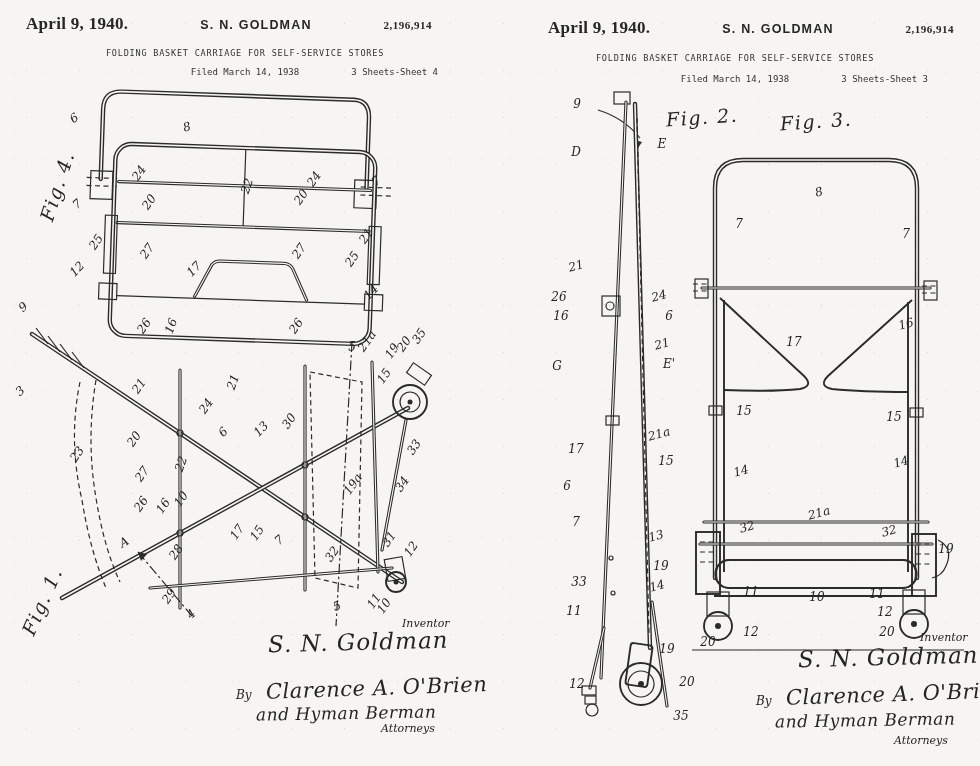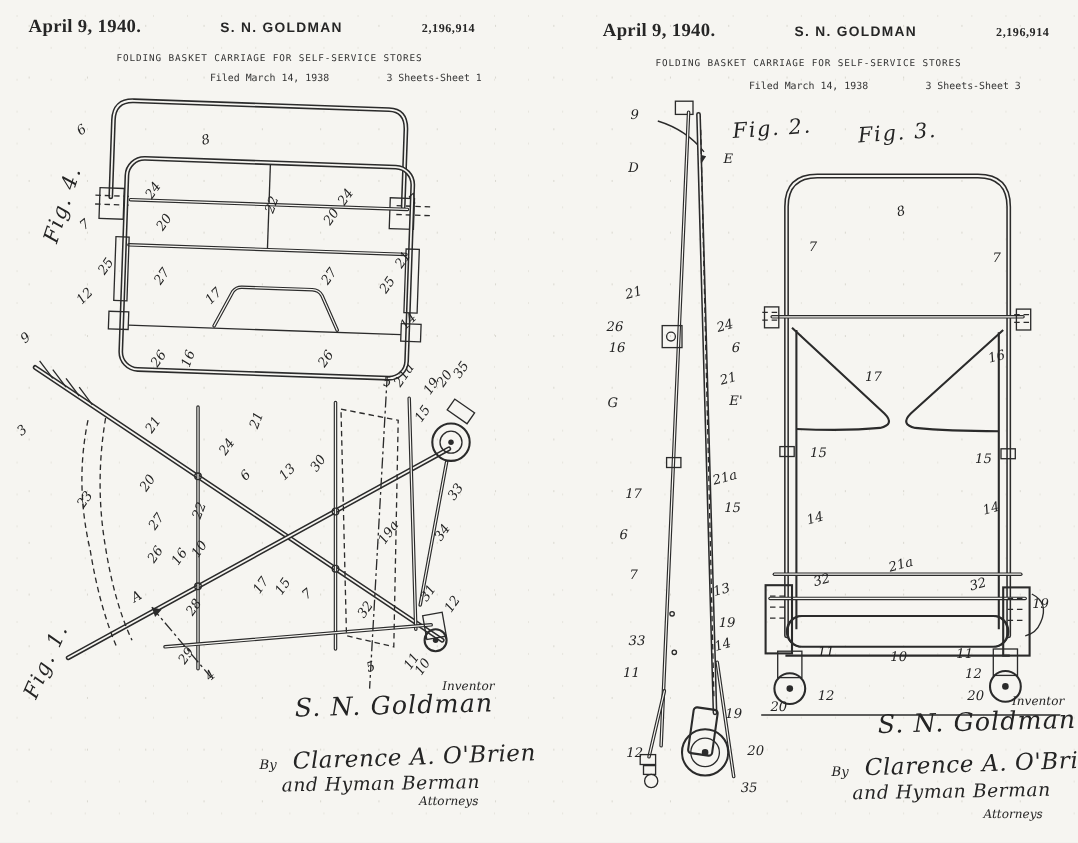--- a/index.html
+++ b/index.html
@@ -76,21 +76,21 @@
 
   <section class="page page-left">
     <header class="hdr">
       <span class="hdr-date">April 9, 1940.</span>
       <span class="hdr-name">S. N. GOLDMAN</span>
       <span class="hdr-num">2,196,914</span>
     </header>
     <div class="hdr-title">FOLDING BASKET CARRIAGE FOR SELF-SERVICE STORES</div>
     <div class="hdr-row3">
       <span class="hdr-filed">Filed March 14, 1938</span>
-      <span class="hdr-sheet">3 Sheets-Sheet 1</span>
+      <span class="hdr-sheet">3 Sheets-Sheet 4</span>
     </div>
 
     <svg class="fig" style="left:55px;top:80px;" width="400" height="290" viewBox="0 0 400 290">
       <g transform="rotate(2 190 150)">
         <g>
           <path class="tube" d="M44,104 L44,34 Q44,16 62,16 L294,16 Q310,16 310,34 L310,104"></path>
             <path class="tube-in" d="M44,104 L44,34 Q44,16 62,16 L294,16 Q310,16 310,34 L310,104" style="stroke-width: 1.6;"></path>
           <rect class="thin" x="34" y="96" width="22" height="28"></rect>
           <rect class="thin" x="298" y="96" width="22" height="28"></rect>
           <path class="thin dash" d="M30,103 H64 M30,111 H64 M304,103 H338 M304,111 H338"></path>

